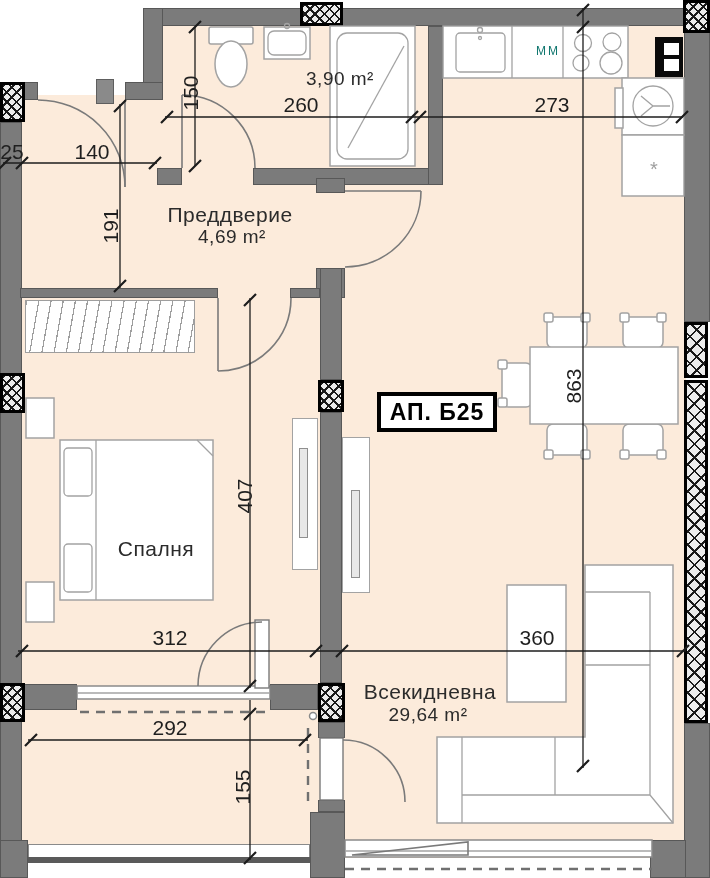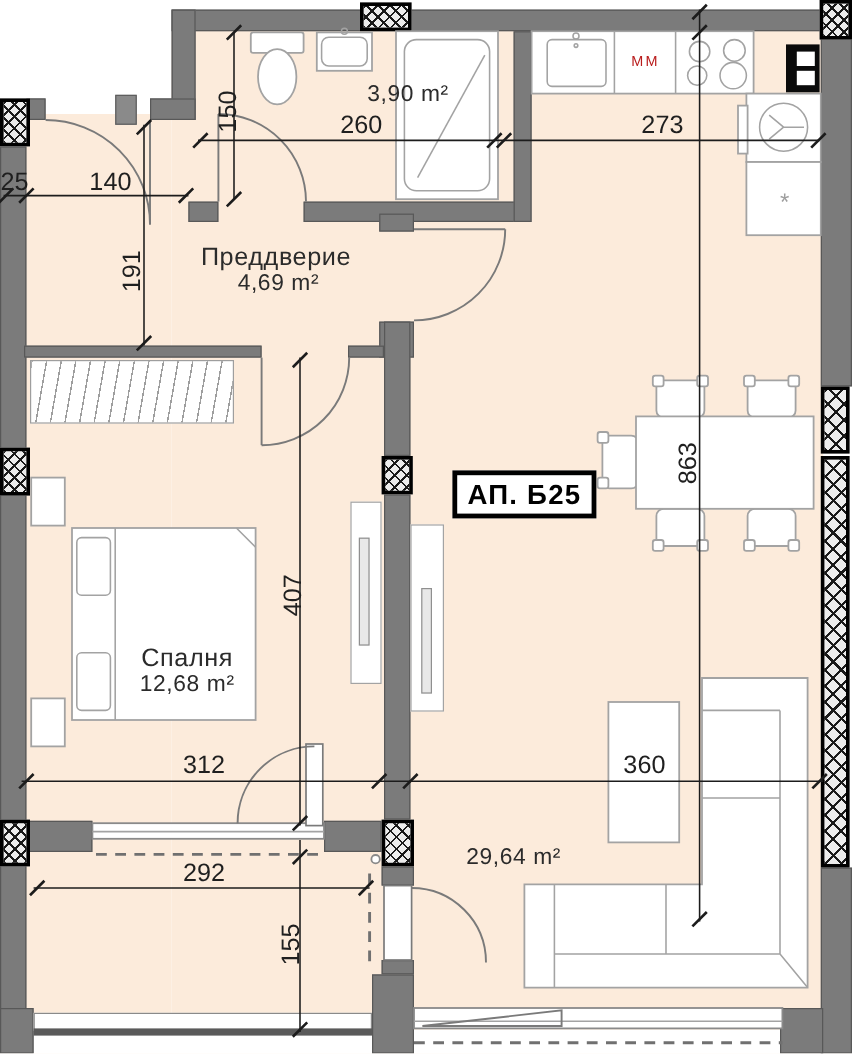--- a/index.html
+++ b/index.html
@@ -32,21 +32,21 @@
   .dash{stroke:#707070;stroke-width:2.4;stroke-dasharray:9 7;fill:none;}
   .win{fill:#fff;stroke:#8a8a8a;stroke-width:1.5;}
   .lbl{position:absolute;z-index:4;text-align:center;color:#2b2b2b;letter-spacing:.5px;}
   .room-name{font-size:21px;}
   .room-area{font-size:19px;}
   .dimtxt{font-size:21px;color:#1f1f1f;z-index:4;position:absolute;text-align:center;width:54px;}
   .vdim{transform:rotate(-90deg);transform-origin:center;width:54px;}
   .ap-box{position:absolute;z-index:4;background:#fff;border:4px solid #000;
           font-weight:bold;font-size:23px;text-align:center;letter-spacing:1px;
           width:112px;height:32px;line-height:32px;color:#000;}
-  .mm{position:absolute;z-index:4;font-size:12px;color:#b91c1c;letter-spacing:2px;text-align:center;}
+  .mm{position:absolute;z-index:4;font-size:12px;color:#0f766e;letter-spacing:2px;text-align:right;}
   .star{position:absolute;z-index:4;font-size:20px;color:#9e9e9e;text-align:center;}
 </style>
 </head>
 <body>
 
 <div id="plan">
 
   <div class="abs floor" style="left:143px;top:20px;width:543px;height:838px;"></div>
   <div class="abs floor" style="left:20px;top:95px;width:123px;height:763px;"></div>
 
@@ -234,21 +234,21 @@
         <path class="tick" d="M677,657 L689,645"></path>
       <path class="dim" d="M28,740 H308"></path>
         <path class="tick" d="M25,746 L37,734 M299,746 L311,734"></path>
     </g>
   </svg>
 
   <div class="lbl room-area" style="left:285px;top:68px;width:110px;">3,90 m²</div>
   <div class="lbl room-name" style="left:150px;top:203px;width:160px;">Преддверие</div>
   <div class="lbl room-area" style="left:167px;top:226px;width:130px;">4,69 m²</div>
   <div class="lbl room-name" style="left:96px;top:537px;width:120px;">Спалня</div>
-  <div class="lbl room-area" style="left:86px;top:560px;width:140px;">12,68 m²</div>
+  <div class="lbl room-name" style="left:345px;top:680px;width:170px;">Всекидневна</div>
   <div class="lbl room-area" style="left:358px;top:704px;width:140px;">29,64 m²</div>
 
   <div class="ap-box" style="left:377px;top:392px;">АП. Б25</div>
 
   <div class="dimtxt" style="left:-15px;top:140px;">25</div>
   <div class="dimtxt" style="left:65px;top:140px;">140</div>
   <div class="dimtxt vdim" style="left:84px;top:214px;">191</div>
   <div class="dimtxt vdim" style="left:164px;top:81px;">150</div>
   <div class="dimtxt" style="left:274px;top:93px;">260</div>
   <div class="dimtxt" style="left:525px;top:93px;">273</div>

